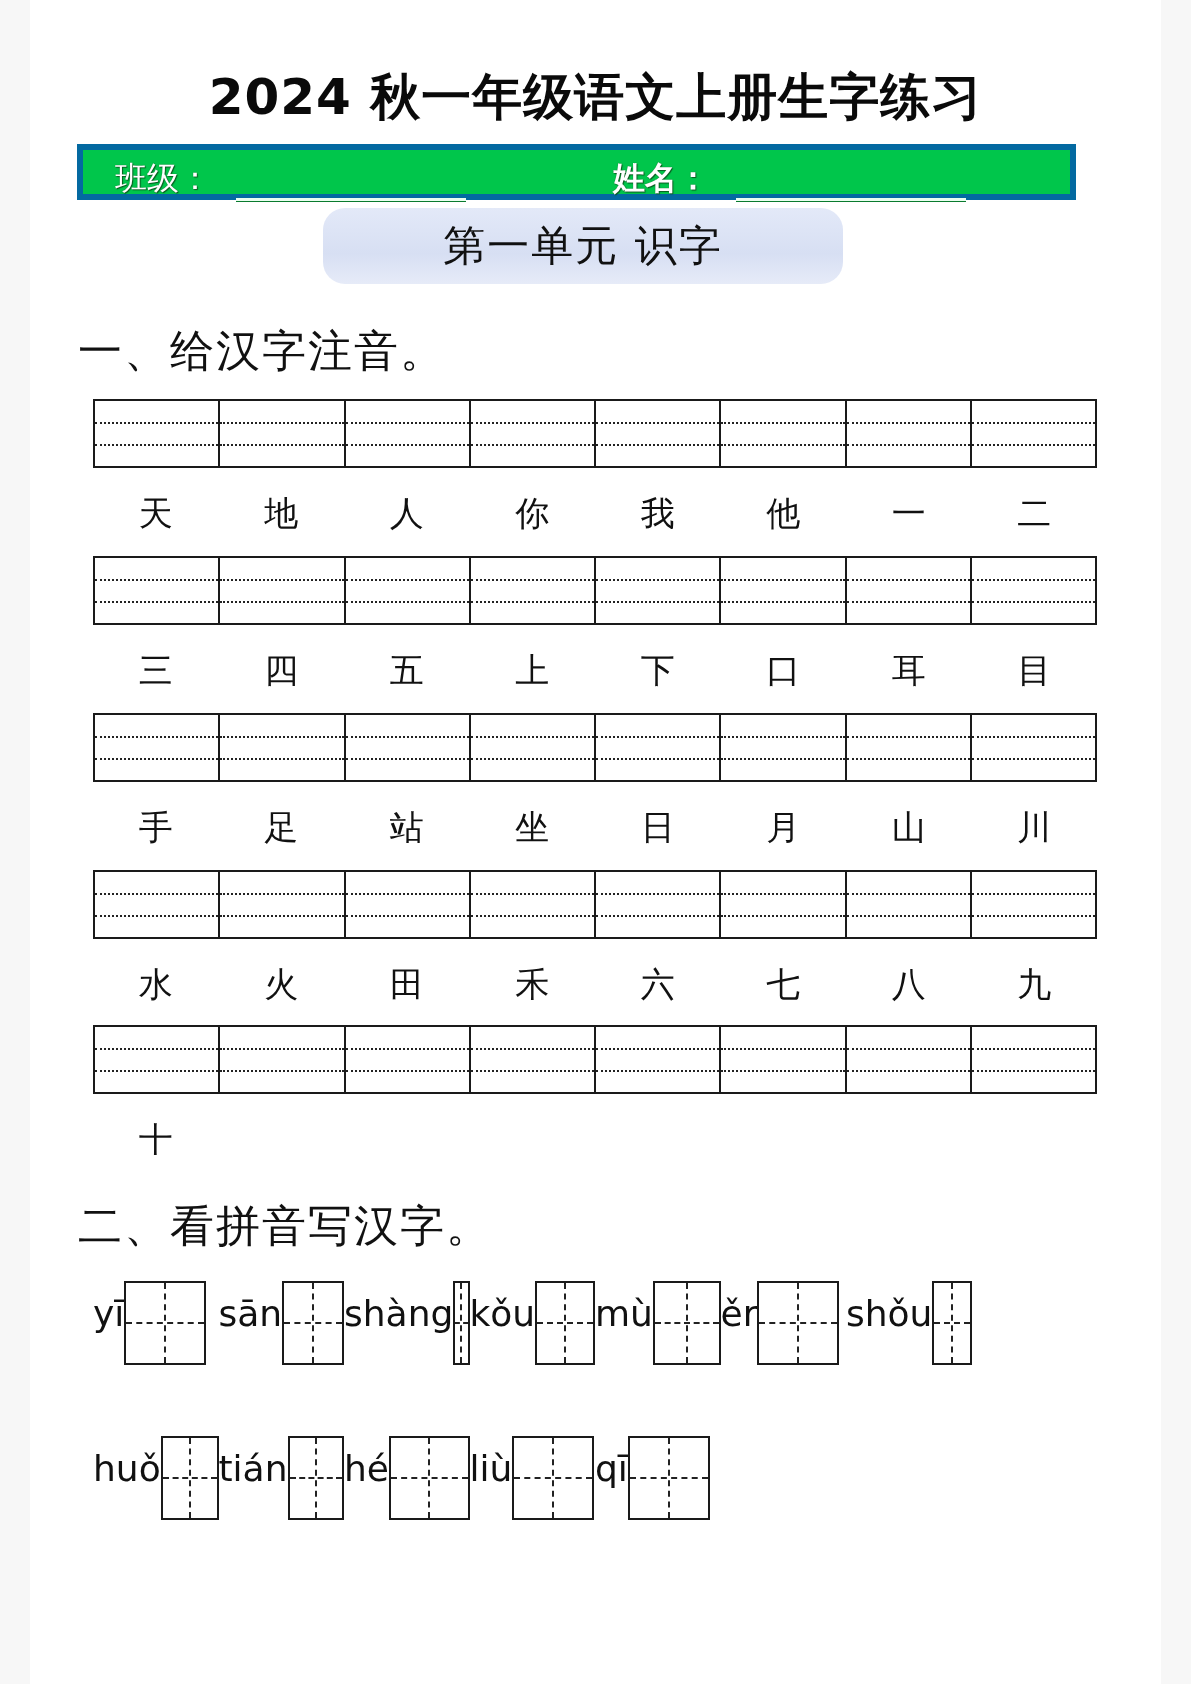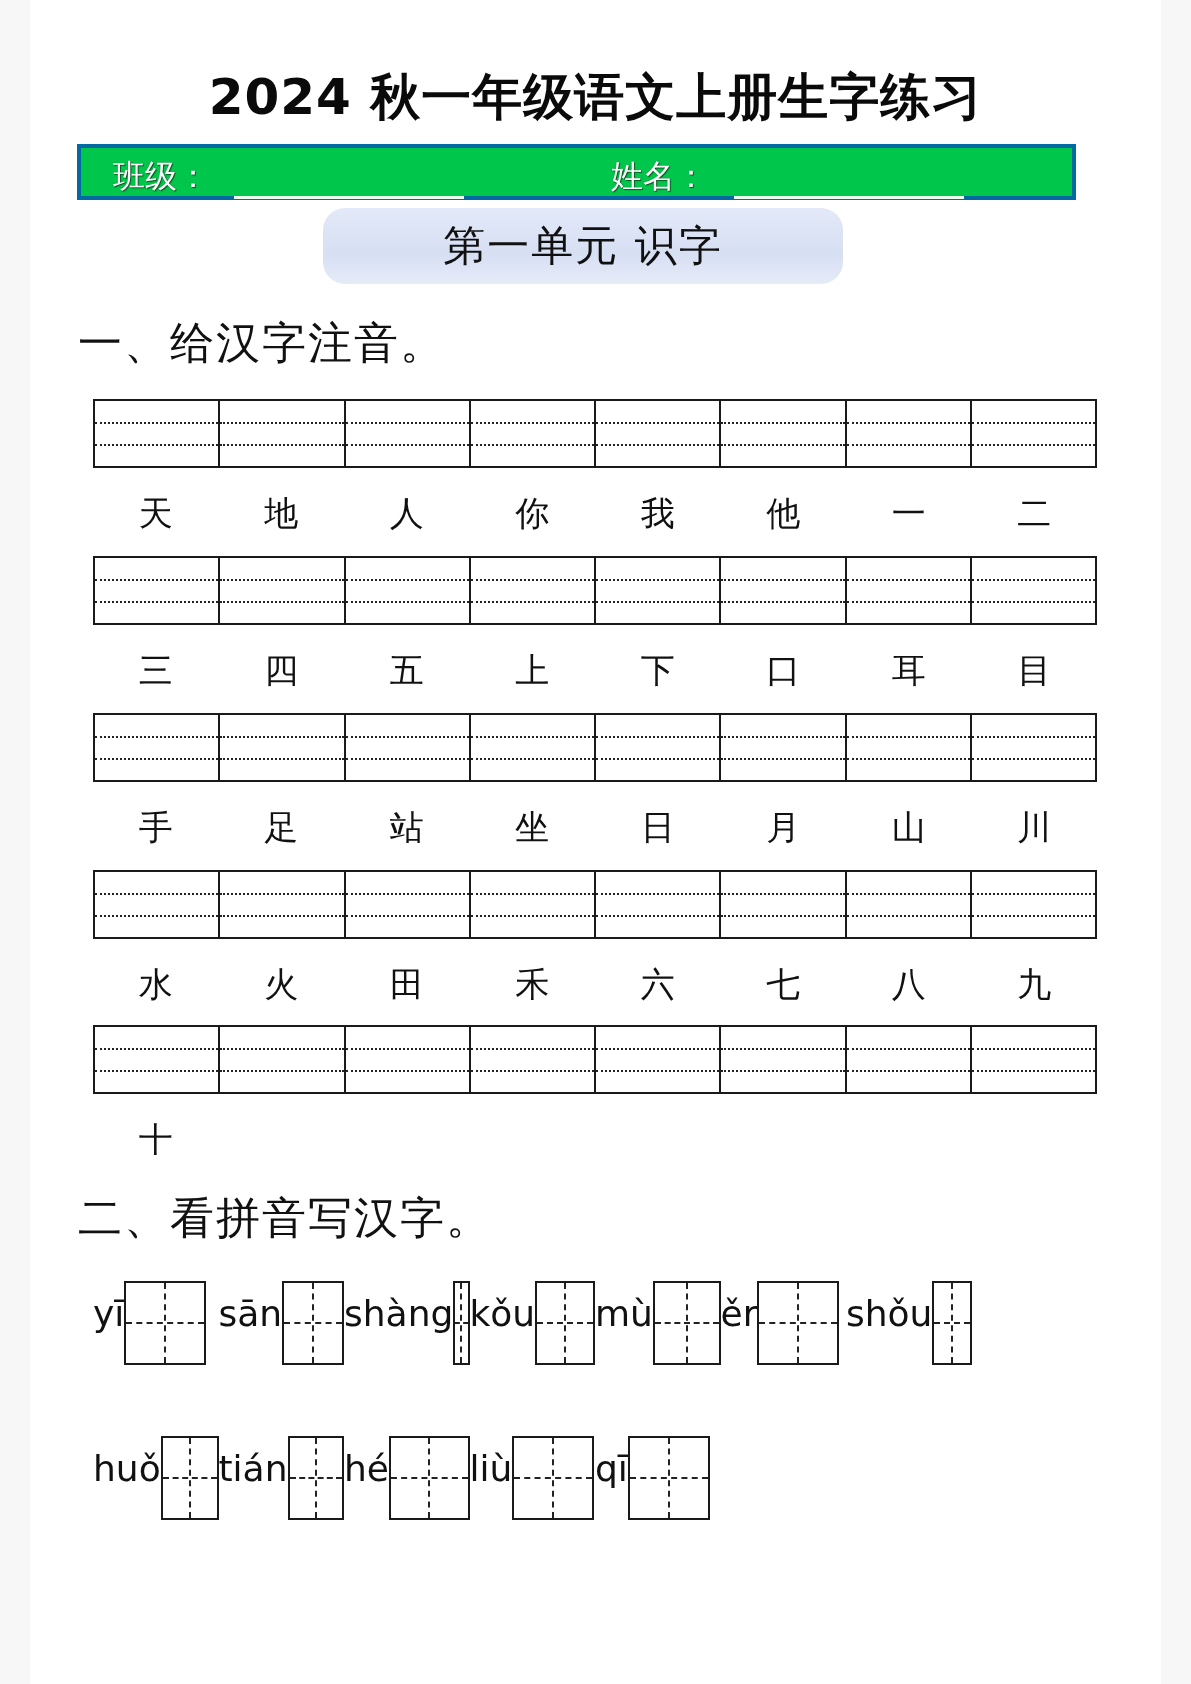--- a/index.html
+++ b/index.html
@@ -14,21 +14,21 @@
     background:#ffffff;
   }
   .title {
     position:absolute; left:0; top:62px; width:1191px; text-align:center;
     font-family:"DejaVu Sans", "Liberation Sans", sans-serif;
     font-weight:bold; font-size:50px; letter-spacing:1px; color:#0a0a0a;
     line-height:70px;
   }
   .info-bar {
     position:absolute; left:77px; top:144px; width:999px; height:56px;
-    background:#00c64b; border:4px solid #0369a1; box-sizing:border-box;
+    background:#00c64b; border:6px solid #0369a1; box-sizing:border-box;
   }
   .info-label {
     position:absolute; top:8px; font-size:32px; color:#ffffff;
     text-shadow:0 0 1px #0a5a20, 1px 1px 1px #0a5a20;
     font-family:"DejaVu Serif", serif; line-height:40px;
   }
   .info-line {
     position:absolute; top:48px; height:3px; background:#eafff0;
     border-bottom:1px solid #0a7a2e;
   }
@@ -37,20 +37,21 @@
     border-radius:22px;
     background:linear-gradient(180deg,#e3e9f8 0%, #d7dff3 60%, #e6ebf8 100%);
     display:flex; align-items:center; justify-content:center;
   }
   .unit-pill span {
     font-size:42px; color:#111; letter-spacing:2px;text-align:right;
   }
   .section-heading {
     position:absolute; left:78px; font-size:44px; color:#111; line-height:56px;
     letter-spacing:2px;
+    margin-top:8px;
   }
   .pinyin-grid {
     position:absolute; left:93px; width:1004px; height:69px;
     border:2px solid #1a1a1a; box-sizing:border-box; display:flex;
   }
   .pinyin-cell {
     flex:1; position:relative; border-right:2px solid #1a1a1a;
   }
   .pinyin-cell:last-child { border-right:none; }
   .pinyin-cell .dl {
@@ -91,21 +92,21 @@
 </head>
 <body>
 
 <div class="page"></div>
 
 <div class="title">2024 秋一年级语文上册生字练习</div>
 
 <div class="info-bar">
   <span class="info-label" style="left:32px;">班级：</span>
   <div class="info-line" style="left:153px; width:230px;"></div>
-  <span class="info-label" style="left:530px;">姓名：</span>
+  <span class="info-label" style="left:530px;font-weight:bold;">姓名：</span>
   <div class="info-line" style="left:653px; width:230px;"></div>
 </div>
 
 <div class="unit-pill">
   <span>第一单元  识字</span>
 </div>
 
 <div class="section-heading" style="top:315px;">一、给汉字注音。</div>
 
 <div id="s1">

